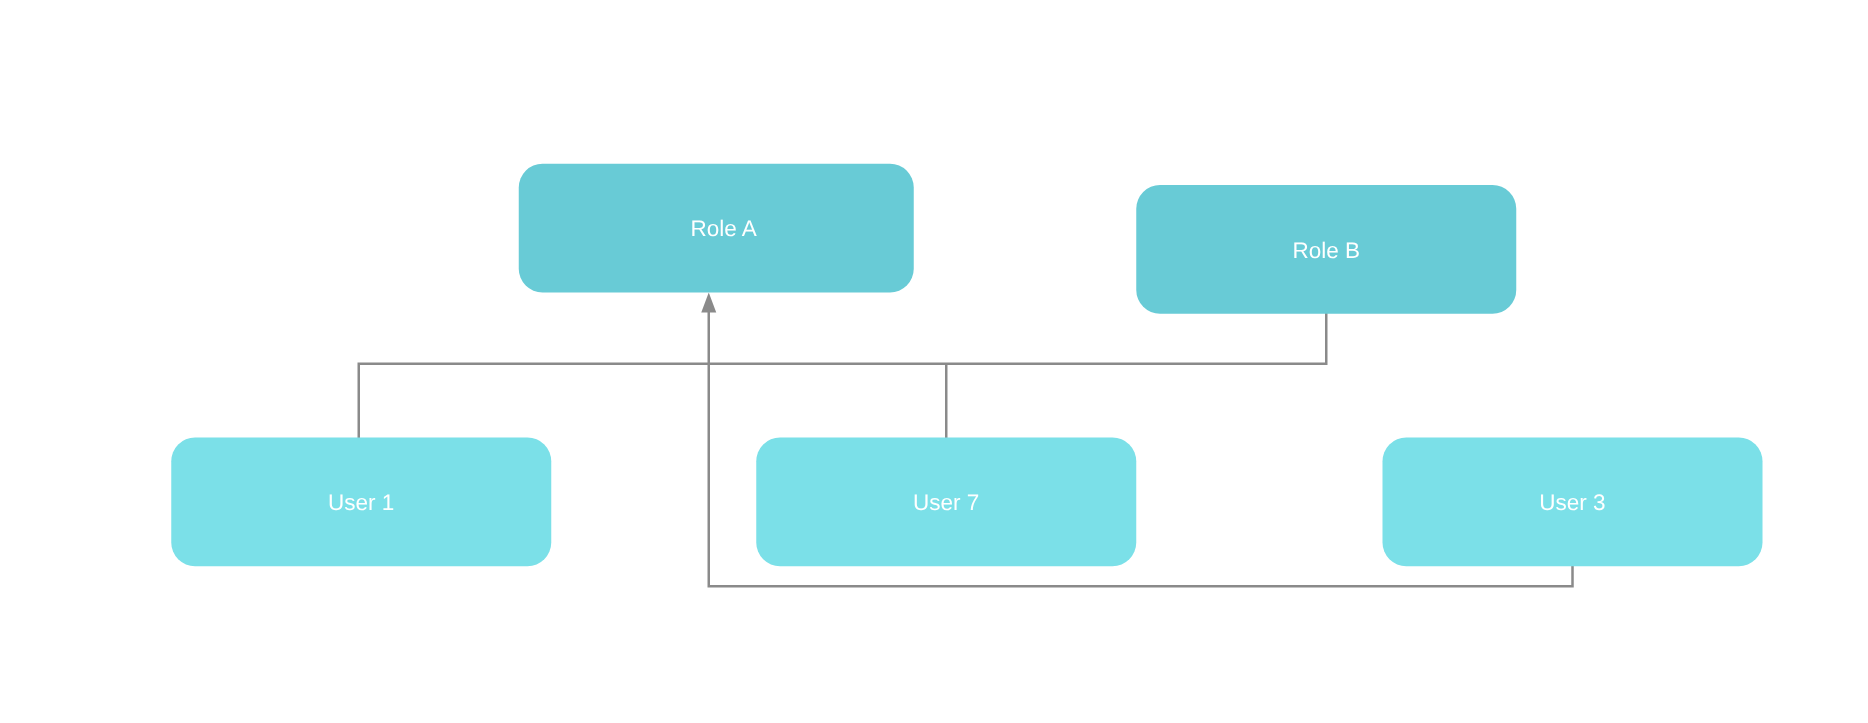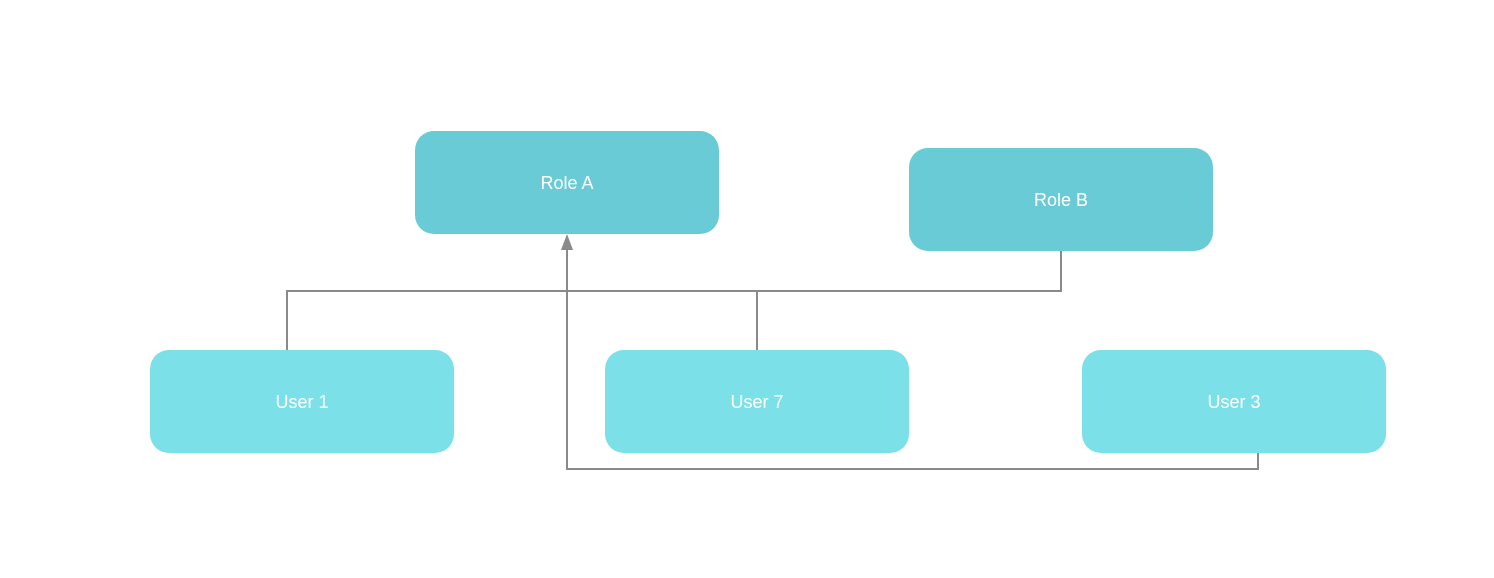--- a/index.html
+++ b/index.html
@@ -42,25 +42,25 @@
     justify-content: center;
     color: var(--label-text, #ffffff);
     font-size: 18px;
     line-height: 1;
     user-select: none;
     cursor: default;
   }
   .node.role { background: var(--role-fill, #68cbd6); }
   .node.user { background: var(--user-fill, #7be0e8); }
 
-  .node.role-a { left: 415px; top: 131px; }
+  .node.role-a { left: 415px; top: 131px; padding-left: 12px; }
   .node.role-b { left: 909px; top: 148px; }
-  .node.user-1 { left: 150px; top: 350px; }
+  .node.user-1 { left: 137px; top: 350px; }
   .node.user-2 { left: 605px; top: 350px; }
-  .node.user-3 { left: 1082px; top: 350px; }
+  .node.user-3 { left: 1106px; top: 350px; }
 </style>
 </head>
 <body>
 
 <div class="canvas">
 
   <svg class="connectors" viewBox="0 0 1494 578" aria-hidden="true">
 
     <polyline class="edge" points="287,351 287,291 1061,291 1061,248"></polyline>
 

